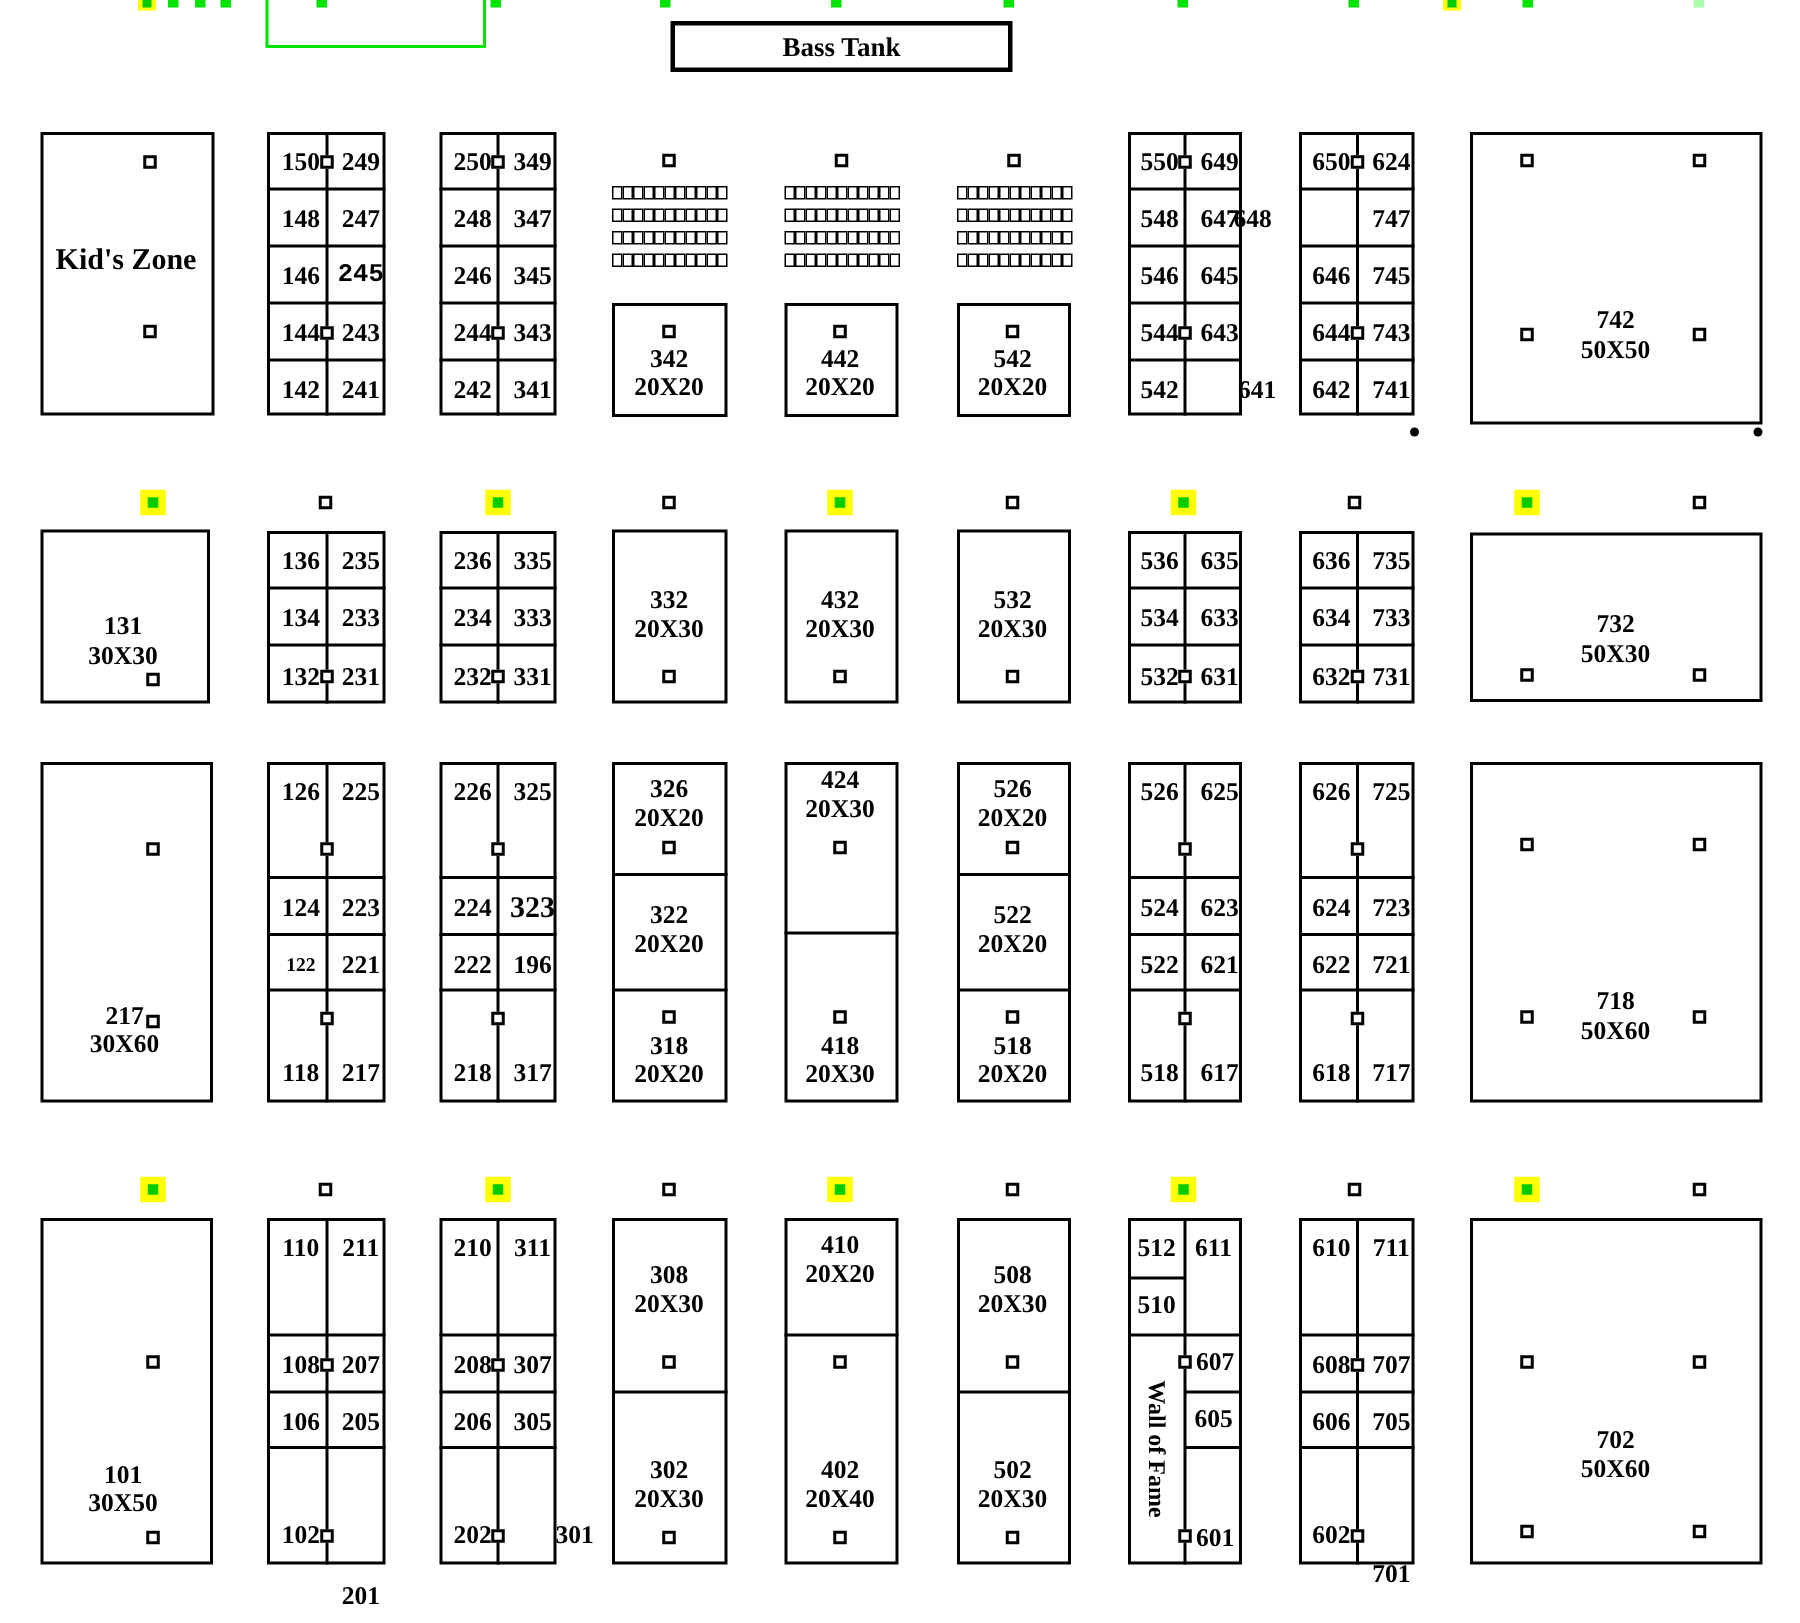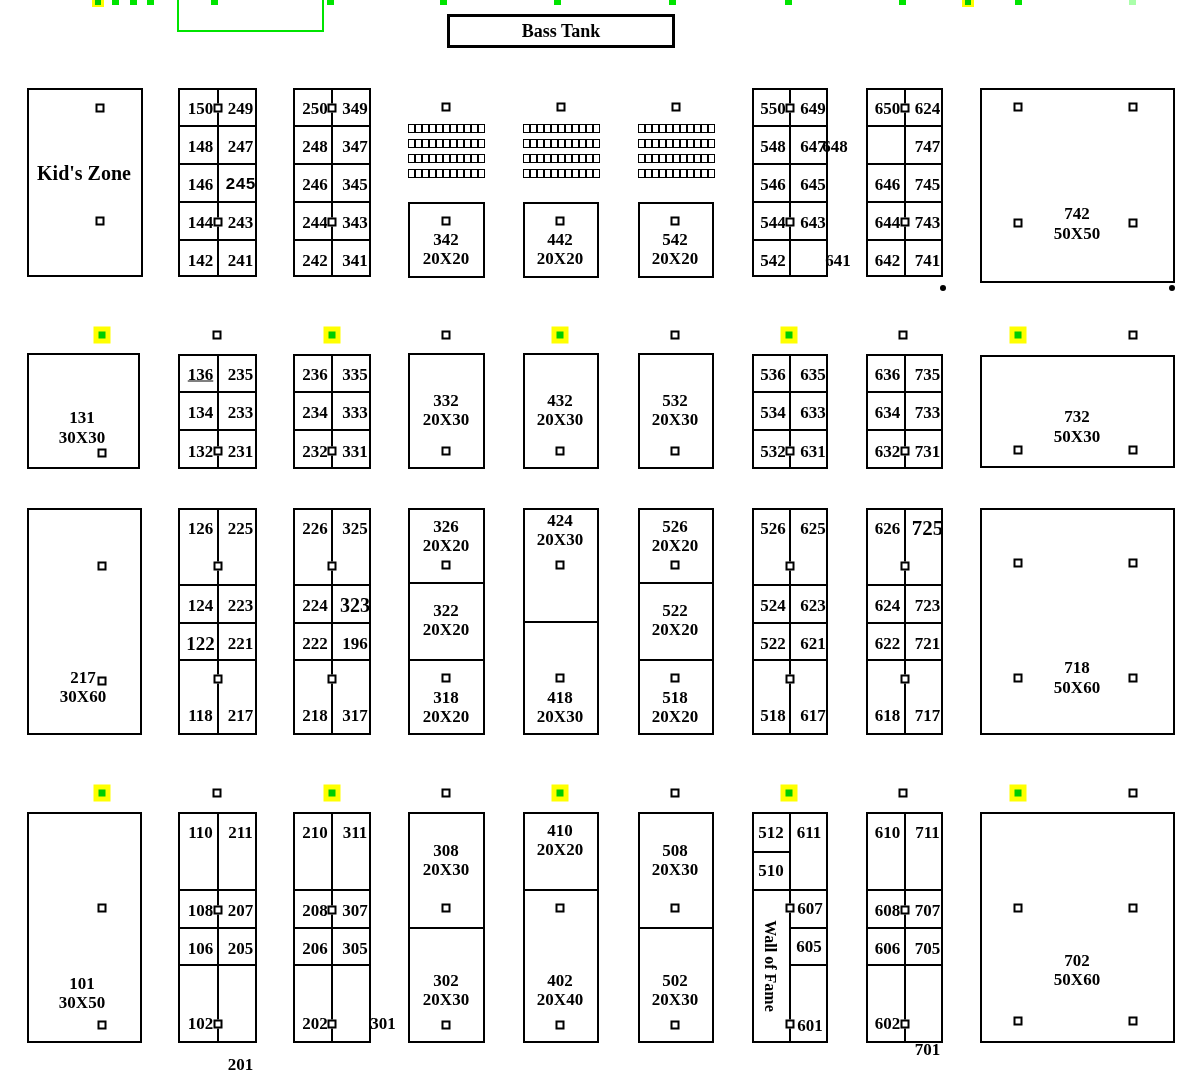--- a/index.html
+++ b/index.html
@@ -391,21 +391,21 @@
     <div class="tx" style="left: 927.5px; top: 184px; font-size: 17px;">745</div>
     <div class="ln" style="left: 866px; top: 201px; width: 77px; height: 2px;"></div>
     <div class="tx" style="left: 887.5px; top: 222px; font-size: 17px;">644</div>
     <div class="tx" style="left: 927.5px; top: 222px; font-size: 17px;">743</div>
     <div class="mk" style="left: 904.5px; top: 222px;"></div>
     <div class="ln" style="left: 866px; top: 239px; width: 77px; height: 2px;"></div>
     <div class="tx" style="left: 887.5px; top: 259.5px; font-size: 17px;">642</div>
     <div class="tx" style="left: 927.5px; top: 259.5px; font-size: 17px;">741</div>
     <div class="bx" style="left: 178px; top: 354px; width: 79px; height: 115px;"></div>
     <div class="ln" style="left: 216.5px; top: 354px; width: 2px; height: 115px;"></div>
-    <div class="tx" style="left: 200.5px; top: 374px; font-size: 17px; text-decoration: underline;">136</div>
+    <div class="tx" style="left: 200.5px; top: 374px; font-size: 17px;">136</div>
     <div class="tx" style="left: 240.5px; top: 374px; font-size: 17px;">235</div>
     <div class="ln" style="left: 178px; top: 391px; width: 79px; height: 2px;"></div>
     <div class="tx" style="left: 200.5px; top: 412px; font-size: 17px;">134</div>
     <div class="tx" style="left: 240.5px; top: 412px; font-size: 17px;">233</div>
     <div class="ln" style="left: 178px; top: 429px; width: 79px; height: 2px;"></div>
     <div class="tx" style="left: 200.5px; top: 450.5px; font-size: 17px;">132</div>
     <div class="tx" style="left: 240.5px; top: 450.5px; font-size: 17px;">231</div>
     <div class="mk" style="left: 217.5px; top: 450.5px;"></div>
     <div class="bx" style="left: 293px; top: 354px; width: 78px; height: 115px;"></div>
     <div class="ln" style="left: 331px; top: 354px; width: 2px; height: 115px;"></div>
@@ -442,21 +442,21 @@
     <div class="mk" style="left: 904.5px; top: 450.5px;"></div>
     <div class="bx" style="left: 178px; top: 508px; width: 79px; height: 227px;"></div>
     <div class="ln" style="left: 216.5px; top: 508px; width: 2px; height: 227px;"></div>
     <div class="tx" style="left: 200.5px; top: 528px; font-size: 17px;">126</div>
     <div class="tx" style="left: 240.5px; top: 528px; font-size: 17px;">225</div>
     <div class="mk" style="left: 217.5px; top: 566px;"></div>
     <div class="ln" style="left: 178px; top: 584px; width: 79px; height: 2px;"></div>
     <div class="tx" style="left: 200.5px; top: 605px; font-size: 17px;">124</div>
     <div class="tx" style="left: 240.5px; top: 605px; font-size: 17px;">223</div>
     <div class="ln" style="left: 178px; top: 622px; width: 79px; height: 2px;"></div>
-    <div class="tx" style="left: 200.5px; top: 642.5px; font-size: 19px;">122</div>
+    <div class="tx" style="left: 200.5px; top: 642.5px; font-size: 13px;">122</div>
     <div class="tx" style="left: 240.5px; top: 642.5px; font-size: 17px;">221</div>
     <div class="ln" style="left: 178px; top: 659px; width: 79px; height: 2px;"></div>
     <div class="tx" style="left: 200.5px; top: 715px; font-size: 17px;">118</div>
     <div class="tx" style="left: 240.5px; top: 715px; font-size: 17px;">217</div>
     <div class="mk" style="left: 217.5px; top: 679px;"></div>
     <div class="bx" style="left: 293px; top: 508px; width: 78px; height: 227px;"></div>
     <div class="ln" style="left: 331px; top: 508px; width: 2px; height: 227px;"></div>
     <div class="tx" style="left: 315px; top: 528px; font-size: 17px;">226</div>
     <div class="tx" style="left: 355px; top: 528px; font-size: 17px;">325</div>
     <div class="mk" style="left: 332px; top: 566px;"></div>
@@ -481,21 +481,21 @@
     <div class="ln" style="left: 752px; top: 622px; width: 76px; height: 2px;"></div>
     <div class="tx" style="left: 773px; top: 642.5px; font-size: 17px;">522</div>
     <div class="tx" style="left: 813px; top: 642.5px; font-size: 17px;">621</div>
     <div class="ln" style="left: 752px; top: 659px; width: 76px; height: 2px;"></div>
     <div class="tx" style="left: 773px; top: 715px; font-size: 17px;">518</div>
     <div class="tx" style="left: 813px; top: 715px; font-size: 17px;">617</div>
     <div class="mk" style="left: 790px; top: 679px;"></div>
     <div class="bx" style="left: 866px; top: 508px; width: 77px; height: 227px;"></div>
     <div class="ln" style="left: 903.5px; top: 508px; width: 2px; height: 227px;"></div>
     <div class="tx" style="left: 887.5px; top: 528px; font-size: 17px;">626</div>
-    <div class="tx" style="left: 927.5px; top: 528px; font-size: 21px;">725</div>
+    <div class="tx" style="left: 927.5px; top: 528px; font-size: 17px;">725</div>
     <div class="mk" style="left: 904.5px; top: 566px;"></div>
     <div class="ln" style="left: 866px; top: 584px; width: 77px; height: 2px;"></div>
     <div class="tx" style="left: 887.5px; top: 605px; font-size: 17px;">624</div>
     <div class="tx" style="left: 927.5px; top: 605px; font-size: 17px;">723</div>
     <div class="ln" style="left: 866px; top: 622px; width: 77px; height: 2px;"></div>
     <div class="tx" style="left: 887.5px; top: 642.5px; font-size: 17px;">622</div>
     <div class="tx" style="left: 927.5px; top: 642.5px; font-size: 17px;">721</div>
     <div class="ln" style="left: 866px; top: 659px; width: 77px; height: 2px;"></div>
     <div class="tx" style="left: 887.5px; top: 715px; font-size: 17px;">618</div>
     <div class="tx" style="left: 927.5px; top: 715px; font-size: 17px;">717</div>

